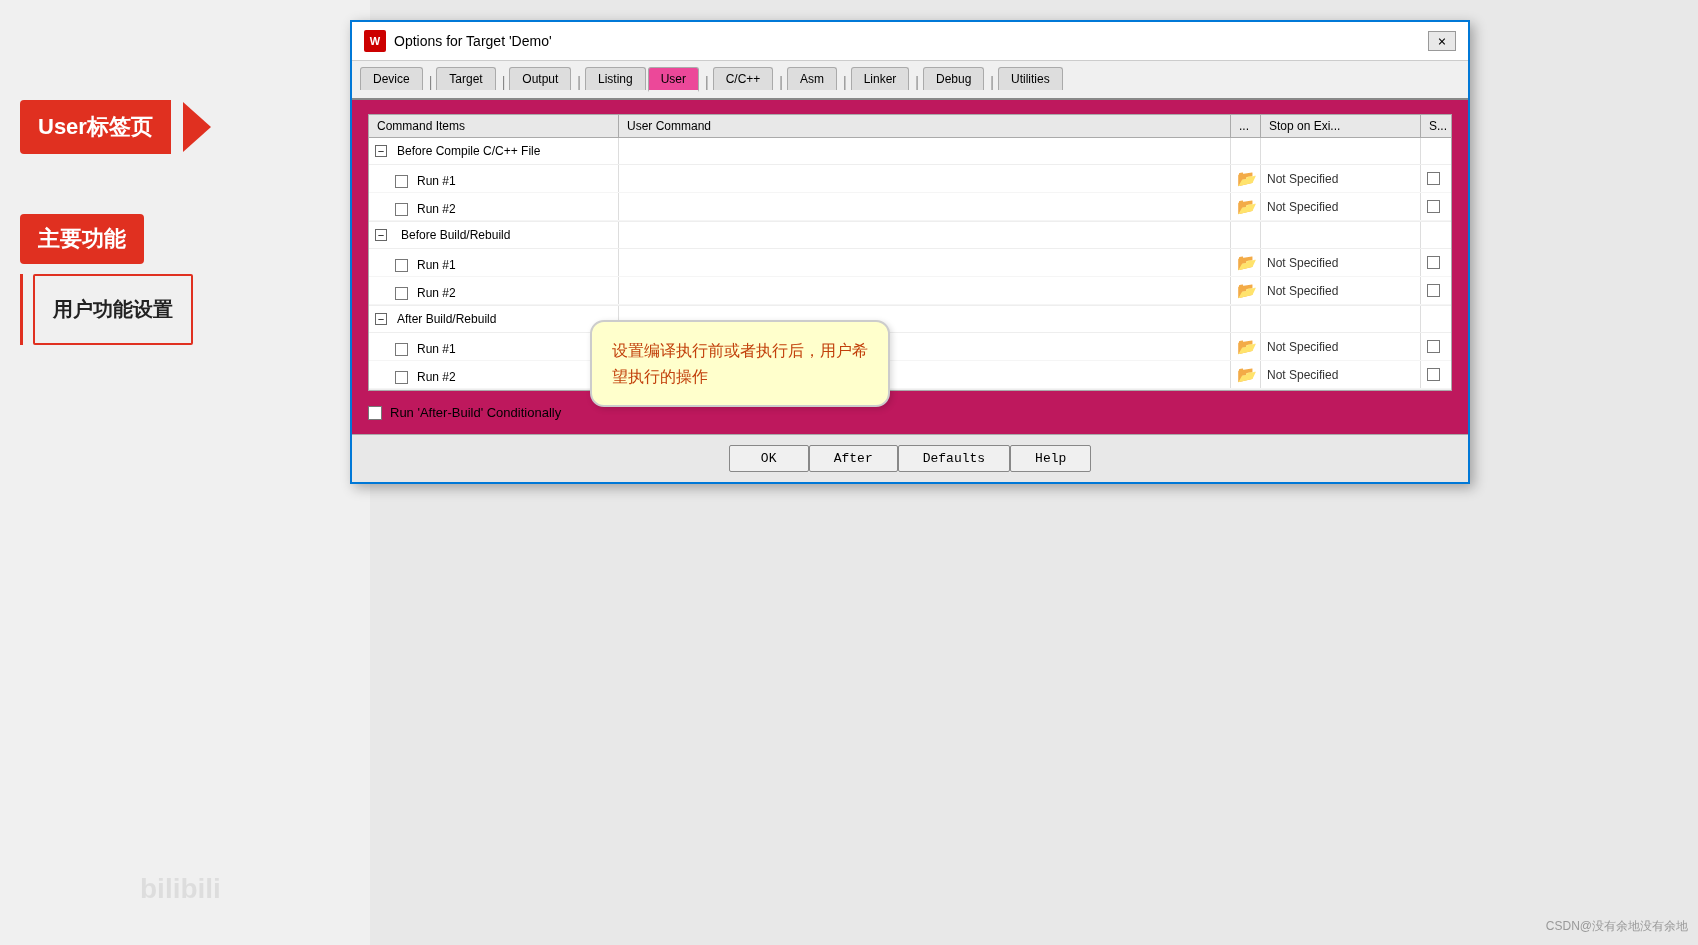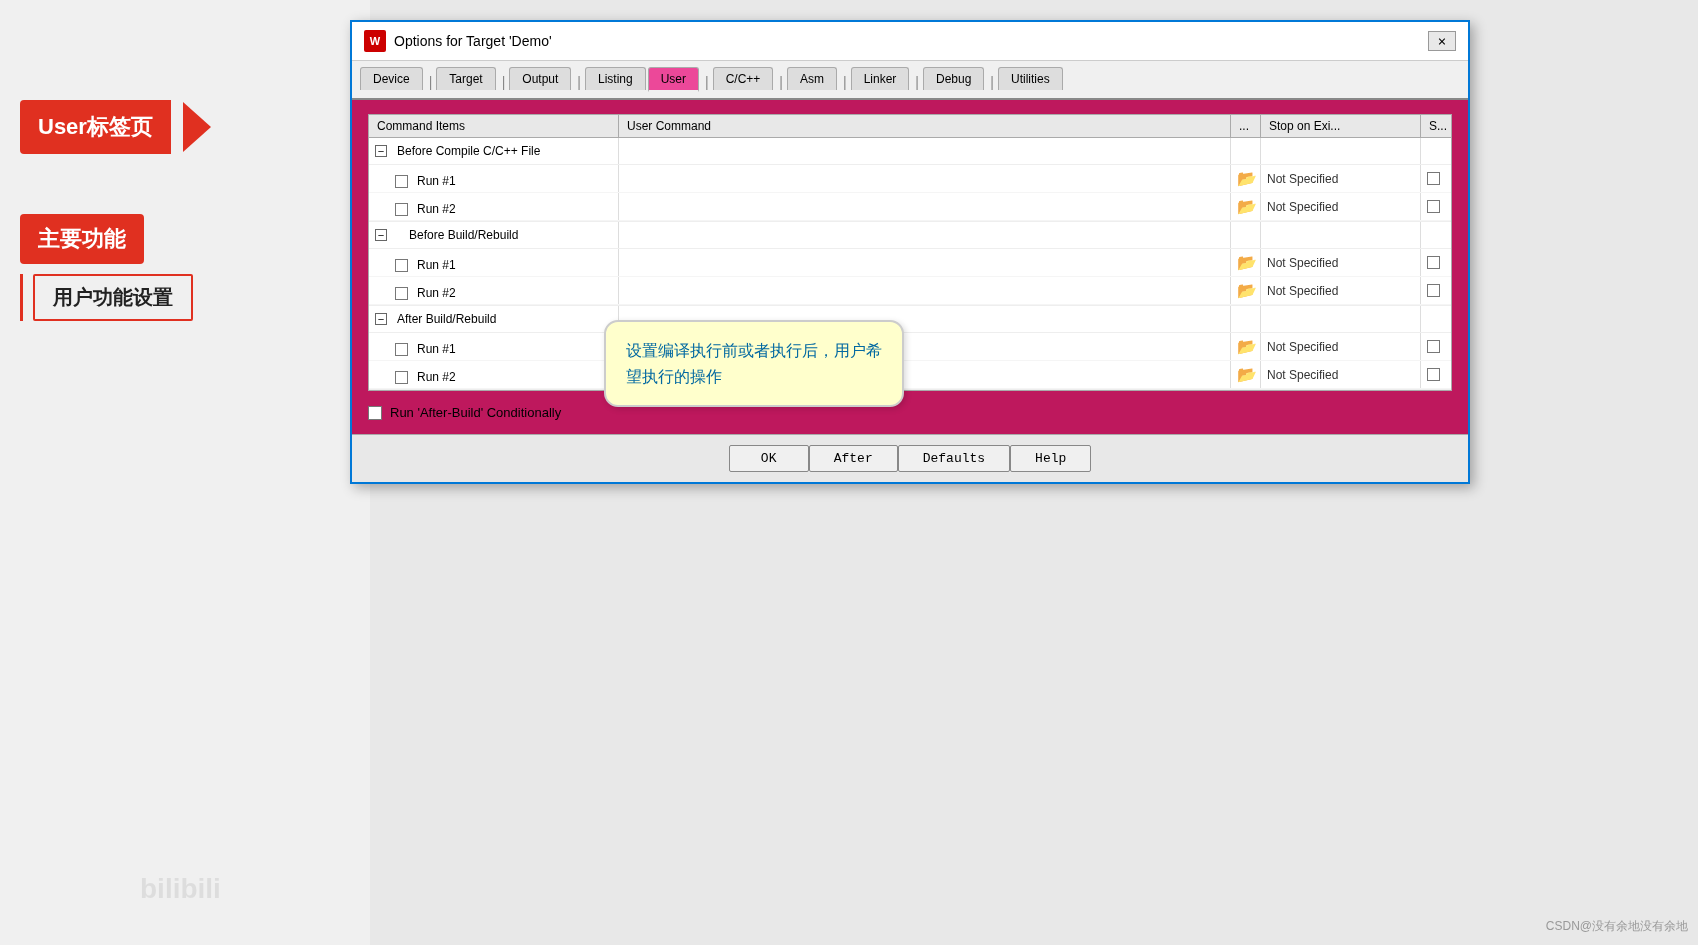--- a/index.html
+++ b/index.html
@@ -60,21 +60,21 @@
       padding: 10px 18px;
       border-radius: 4px;
       display: inline-block;
       margin-bottom: 10px;
     }
     .sub-func-label {
       font-size: 20px;
       font-weight: bold;
       color: #222;
       border: 2px solid #e03020;
-      padding: 8px 18px;
+      padding: 20px 18px;
       display: inline-block;
       border-radius: 2px;
     }
 
     
     .dialog {
       position: absolute;
       top: 20px;
       left: 350px;
       width: 1120px;
@@ -238,27 +238,27 @@
     }
     .not-specified-text {
       font-size: 12px;
       color: #333;
     }
 
     
     .tooltip-bubble {
       position: absolute;
       top: 320px;
-      left: 604px;
+      left: 590px;
       background: #ffffcc;
       border: 2px solid #ccc;
       border-radius: 14px;
       padding: 16px 20px;
       font-size: 16px;
-      color: #0369a1;
+      color: #c2410c;
       line-height: 1.6;
       max-width: 300px;
       z-index: 100;
       box-shadow: 2px 2px 6px rgba(0,0,0,0.15);
     }
 
     
     .bottom-options {
       margin-top: 14px;
       display: flex;
@@ -444,21 +444,21 @@
           <div class="cell">
             <div class="checkbox-inline"></div>
           </div>
         </div>
       </div>
 
       <div class="tree-section">
         <div class="tree-parent-row">
           <div class="cell cell-name">
             <span class="minus-box">−</span>
-            <span style="margin-left:18px;">Before Build/Rebuild</span>
+            <span style="margin-left:10px;">Before Build/Rebuild</span>
           </div>
           <div class="cell"></div>
           <div class="cell"></div>
           <div class="cell"></div>
           <div class="cell"></div>
         </div>
 
         <div class="tree-child-row">
           <div class="cell cell-name indent">
             <div class="checkbox-inline"></div>

